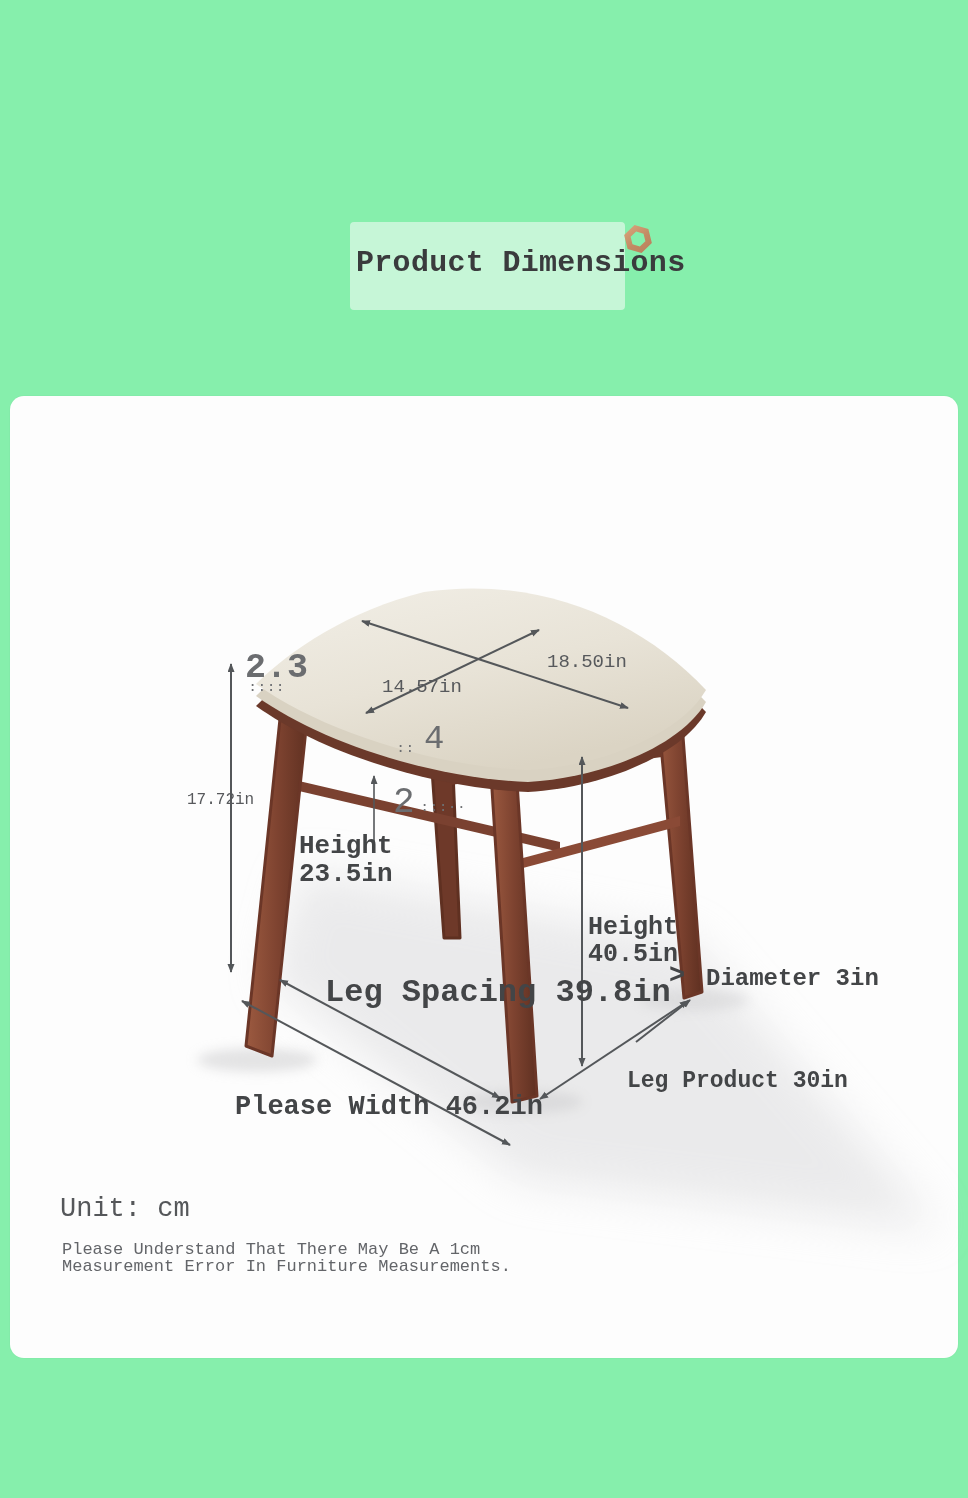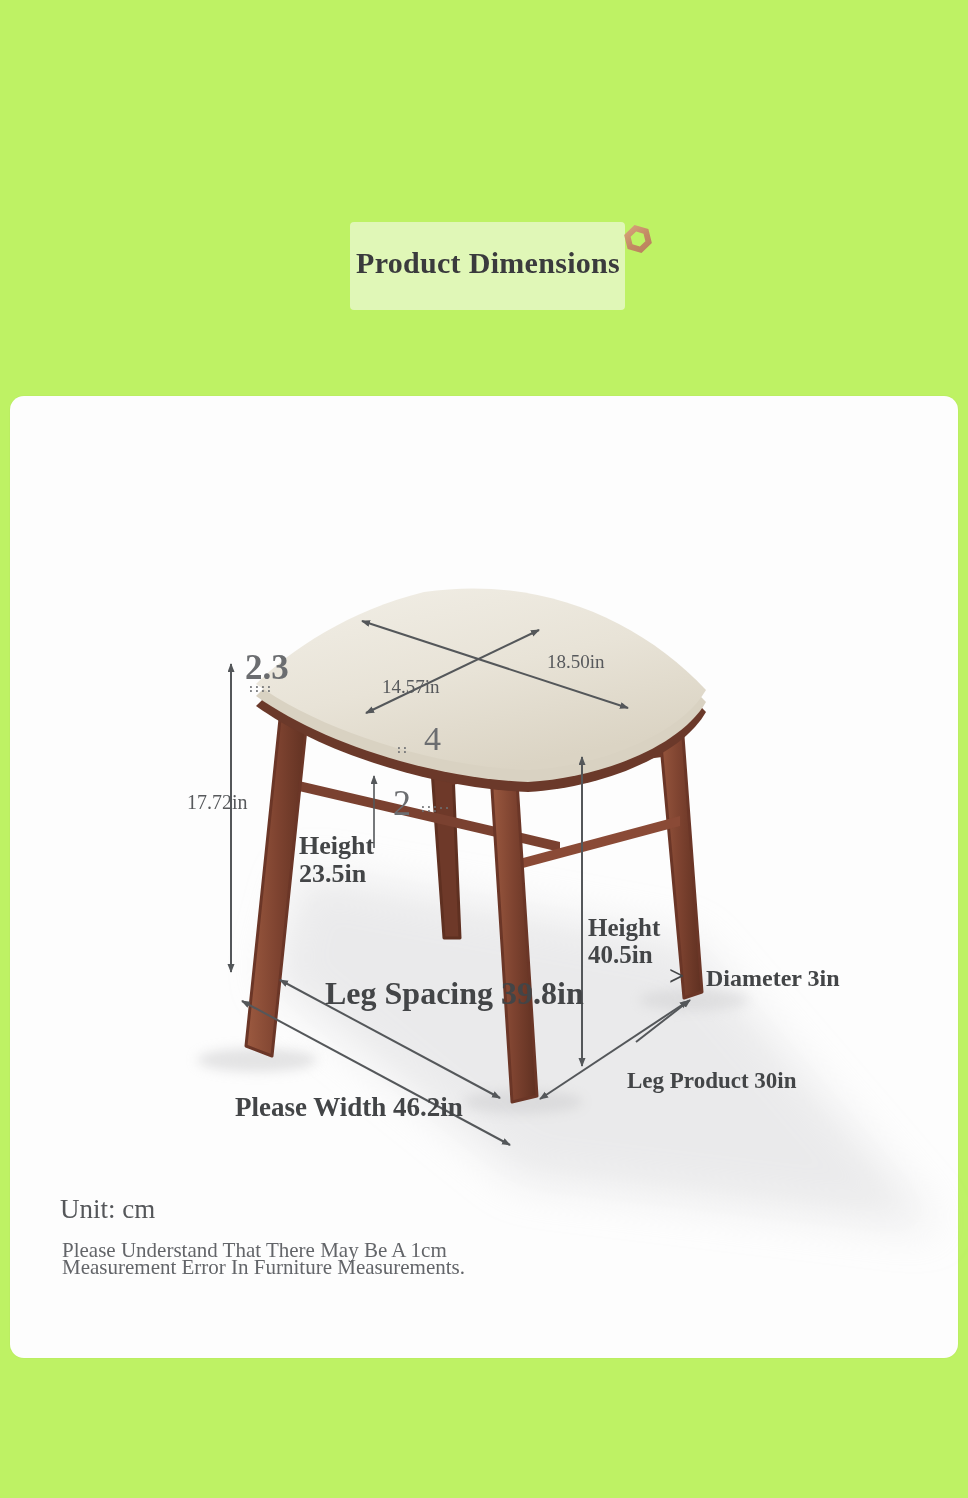--- a/index.html
+++ b/index.html
@@ -1,45 +1,45 @@
 <!DOCTYPE html>
 <html><head>
 <meta charset="utf-8">
 <style>
   html,body{margin:0;padding:0;background:#ededee;}
   .canvas{
     position:relative;width:968px;height:1498px;overflow:hidden;
-    background:#bef264;font-family:Liberation Serif, serif;
+    background:#86efac;font-family:Liberation Mono, monospace;
     -webkit-font-smoothing:antialiased;
   }
   .title-glow{position:absolute;left:350px;top:222px;width:275px;height:88px;
     background:rgba(252,252,252,.55);border-radius:4px;}
   .page-title{
     position:absolute;left:356px;top:246px;font-size:30px;font-weight:bold;
     color:#3a3b3d;letter-spacing:.3px;white-space:nowrap;
   }
   .logo{position:absolute;left:620px;top:220px;width:36px;height:38px;transform:rotate(6deg);}
   .panel{
     position:absolute;left:10px;top:396px;width:948px;height:962px;
     background:#fdfdfd;border-radius:14px;
     box-shadow:0 0 0 1px rgba(0,0,0,0.015);
   }
   .stool-svg{position:absolute;left:0;top:0;width:968px;height:1498px;}
   .lbl{position:absolute;color:#57595c;white-space:nowrap;}
   .dim   {font-size:19px;font-weight:normal;}
-  .dim-sm{font-size:20px;font-weight:normal;}
+  .dim-sm{font-size:16px;font-weight:normal;}
   .bold-lbl{font-weight:bold;color:#434547;line-height:1.08;}
   .frag{color:#6b6d70;}
   .frag-dash{font-size:12px;font-weight:bold;letter-spacing:2px;color:#6e7073;}
   .unit{
     position:absolute;left:60px;top:1194px;font-size:27px;color:#55575a;
   }
   .disclaimer{
     position:absolute;left:62px;top:1242px;width:482px;
-    font-size:21px;line-height:16.5px;color:#636569;
+    font-size:17px;line-height:16.5px;color:#636569;
   }
 </style>
 </head>
 <body>
 
 <div class="canvas">
 
   <div class="title-glow"></div>
 
   <div class="page-title">Product Dimensions</div>

